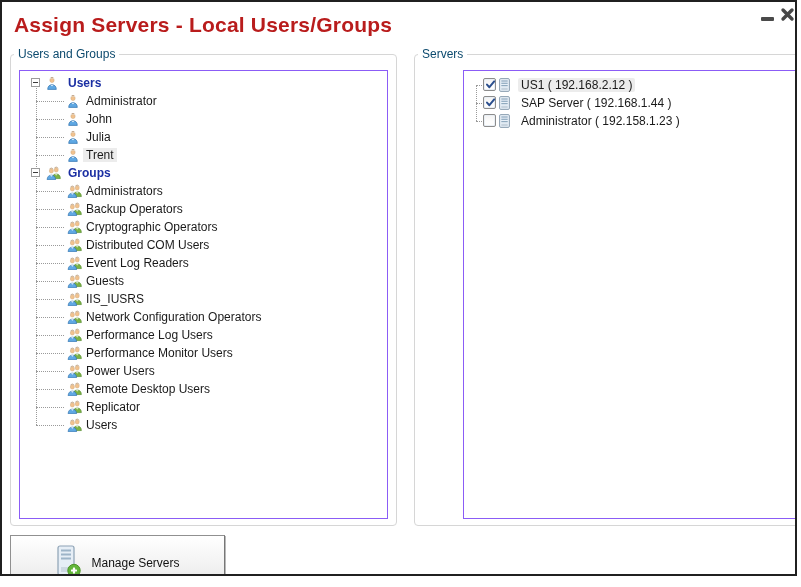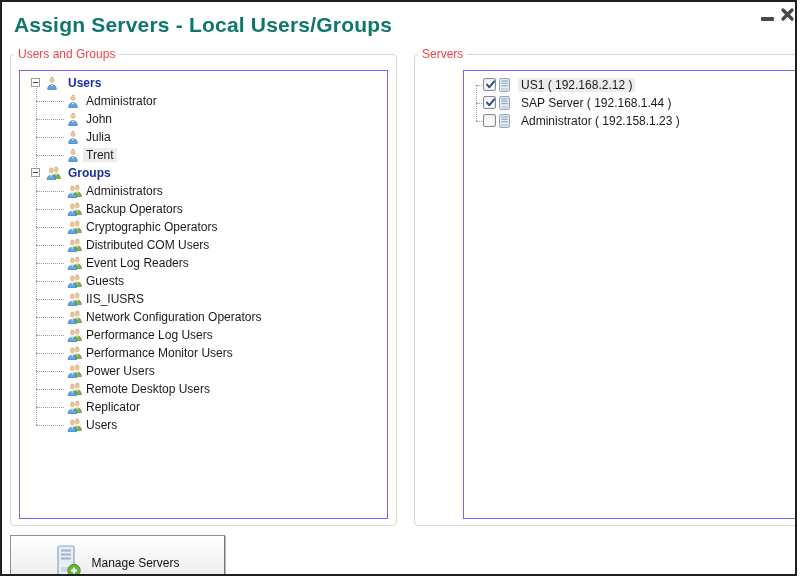--- a/index.html
+++ b/index.html
@@ -4,31 +4,31 @@
 <style>
   * { margin:0; padding:0; box-sizing:border-box; }
   html,body { width:801px; height:587px; background:#fff; font-family:"Liberation Sans", sans-serif; }
   .window {
     position:relative; width:797px; height:576px; margin:0;
     border:2px solid #202020; background:#fff; overflow:hidden;
   }
   
   .page-title {
     position:absolute; left:12px; top:11px;
-    font-size:21px; font-weight:bold; color:#0f766e; letter-spacing:0.2px;
+    font-size:21px; font-weight:bold; color:#b91c1c; letter-spacing:0.2px;
   }
   .min-icon { position:absolute; left:759px; top:15px; width:13px; height:4px; background:#4a4a4a; border-radius:1px; cursor:pointer; }
   .close-icon { position:absolute; left:777px; top:4px; width:17px; height:17px; cursor:pointer; }
   
   .groupbox { position:absolute; border:1px solid #d6d6d6; border-radius:4px; background:#fff; }
   .gb-left  { left:8px;  top:52px; width:387px; height:472px; }
   .gb-right { left:412px; top:52px; width:396px; height:472px;text-decoration:underline; }
   .gb-label {
     position:absolute; top:-8px; left:3px; background:#fff; padding:0 4px;
-    font-size:12px; color:#ef4444; white-space:nowrap;
+    font-size:12px; color:#0c4a6e; white-space:nowrap;
   }
   .listbox {
     position:absolute; left:8px; top:15px; background:#fff;
     border:1px solid #8b5cf6; overflow:hidden;
   }
   .lb-left  { width:369px; height:449px; }
   .lb-right { width:365px; height:449px;margin-left:40px; }
   
   .treewrap { position:relative; width:100%; height:100%; padding-top:3px; }
   .vline { position:absolute; border-left:1px dotted #9a9a9a; width:0; }

